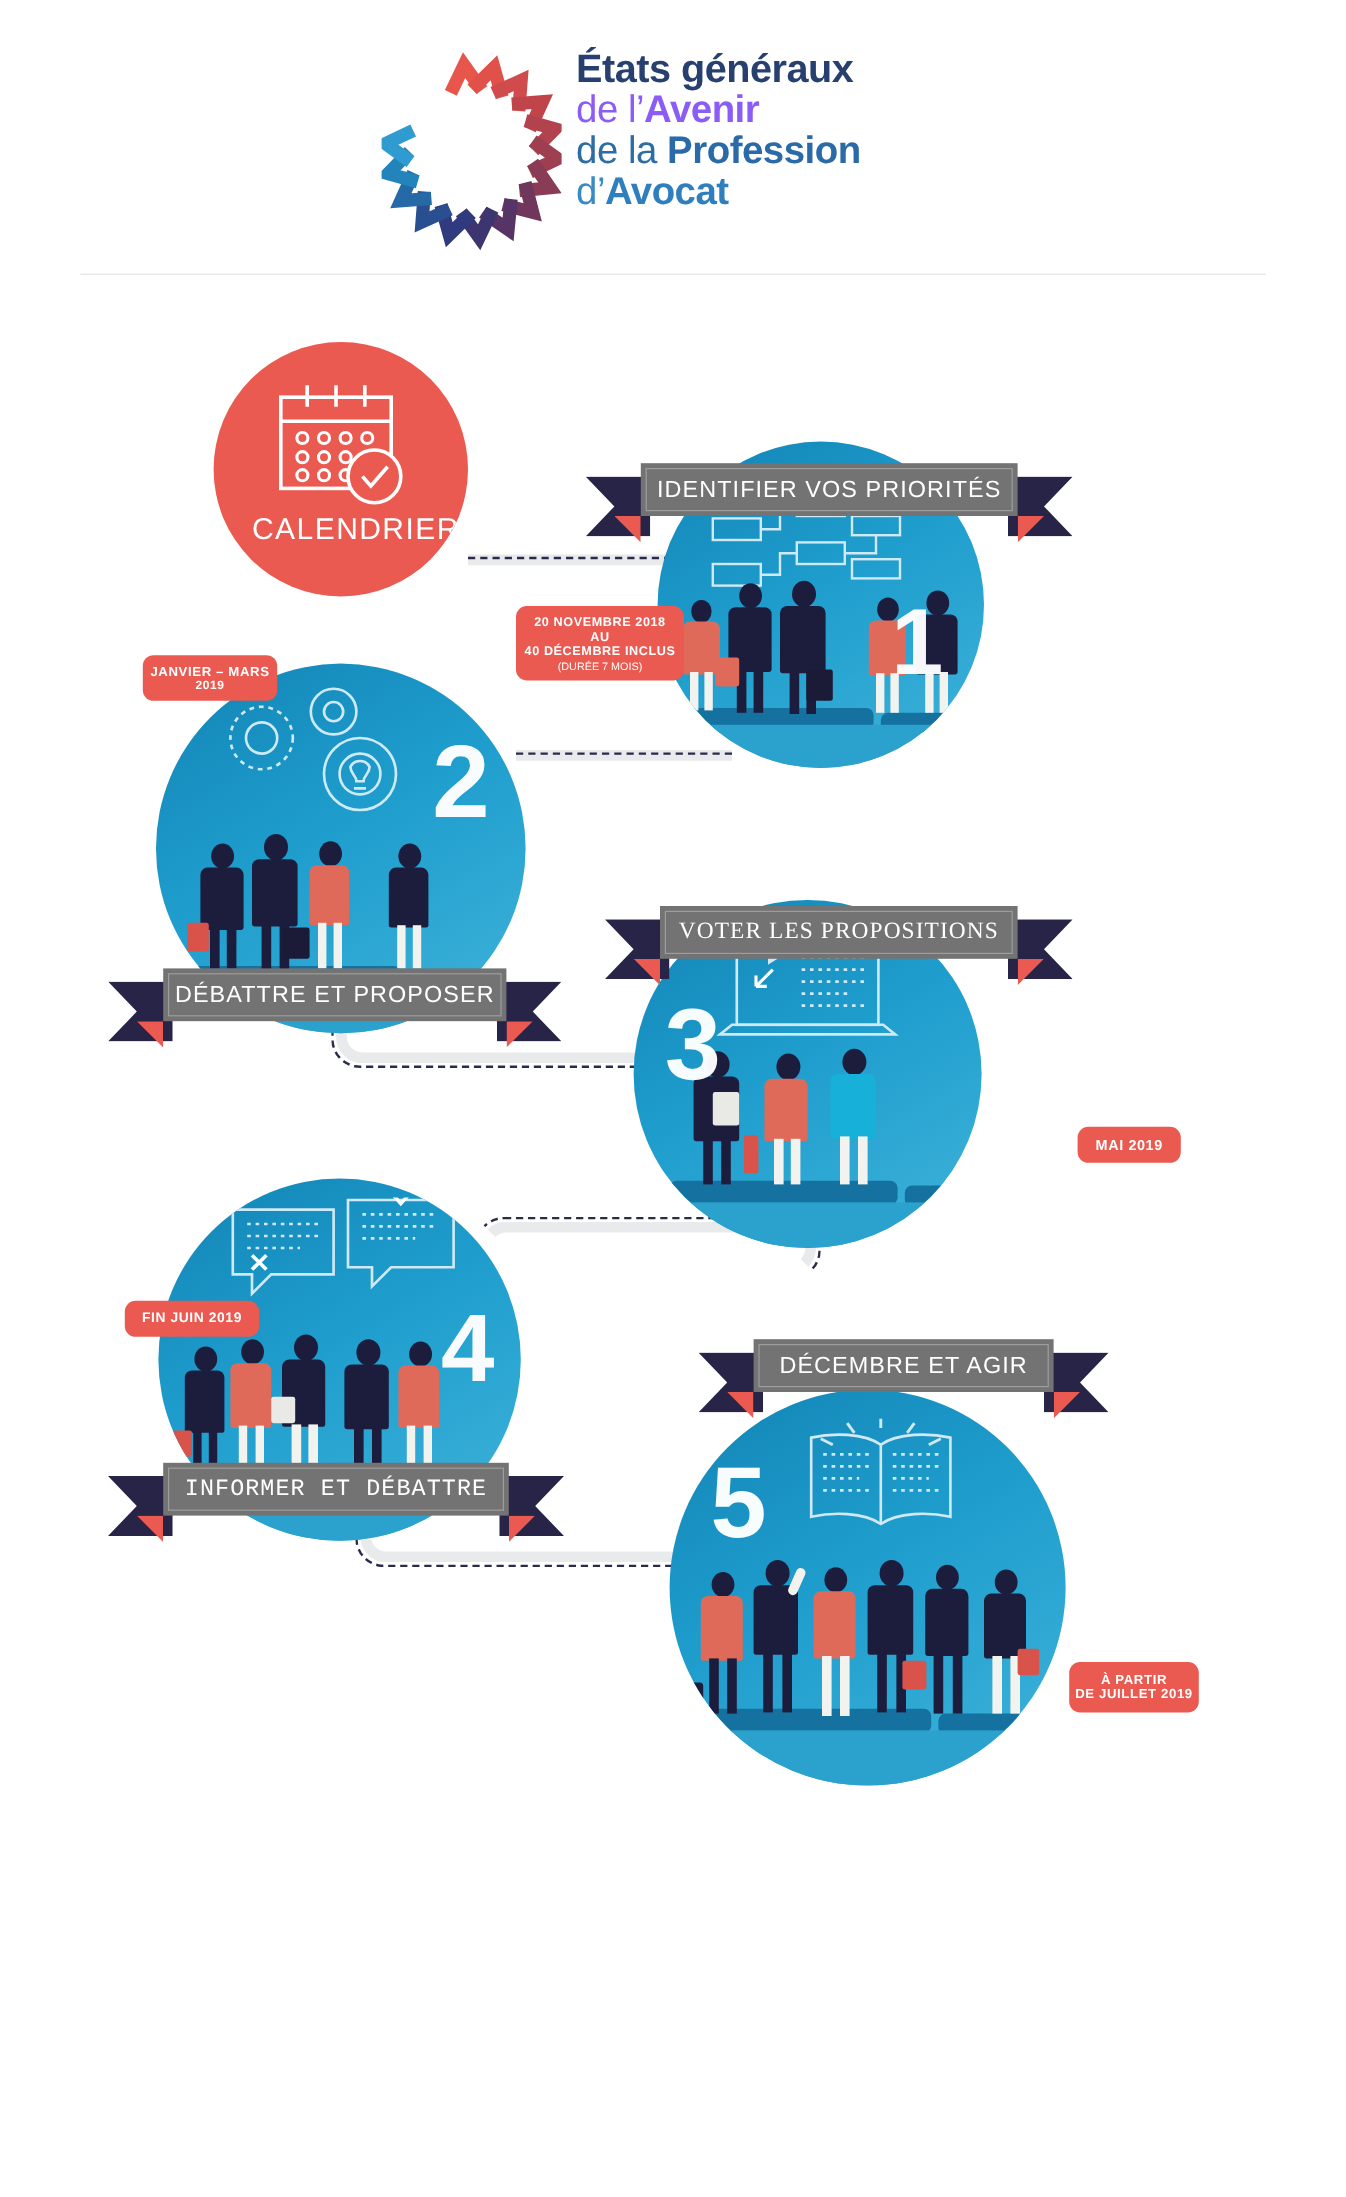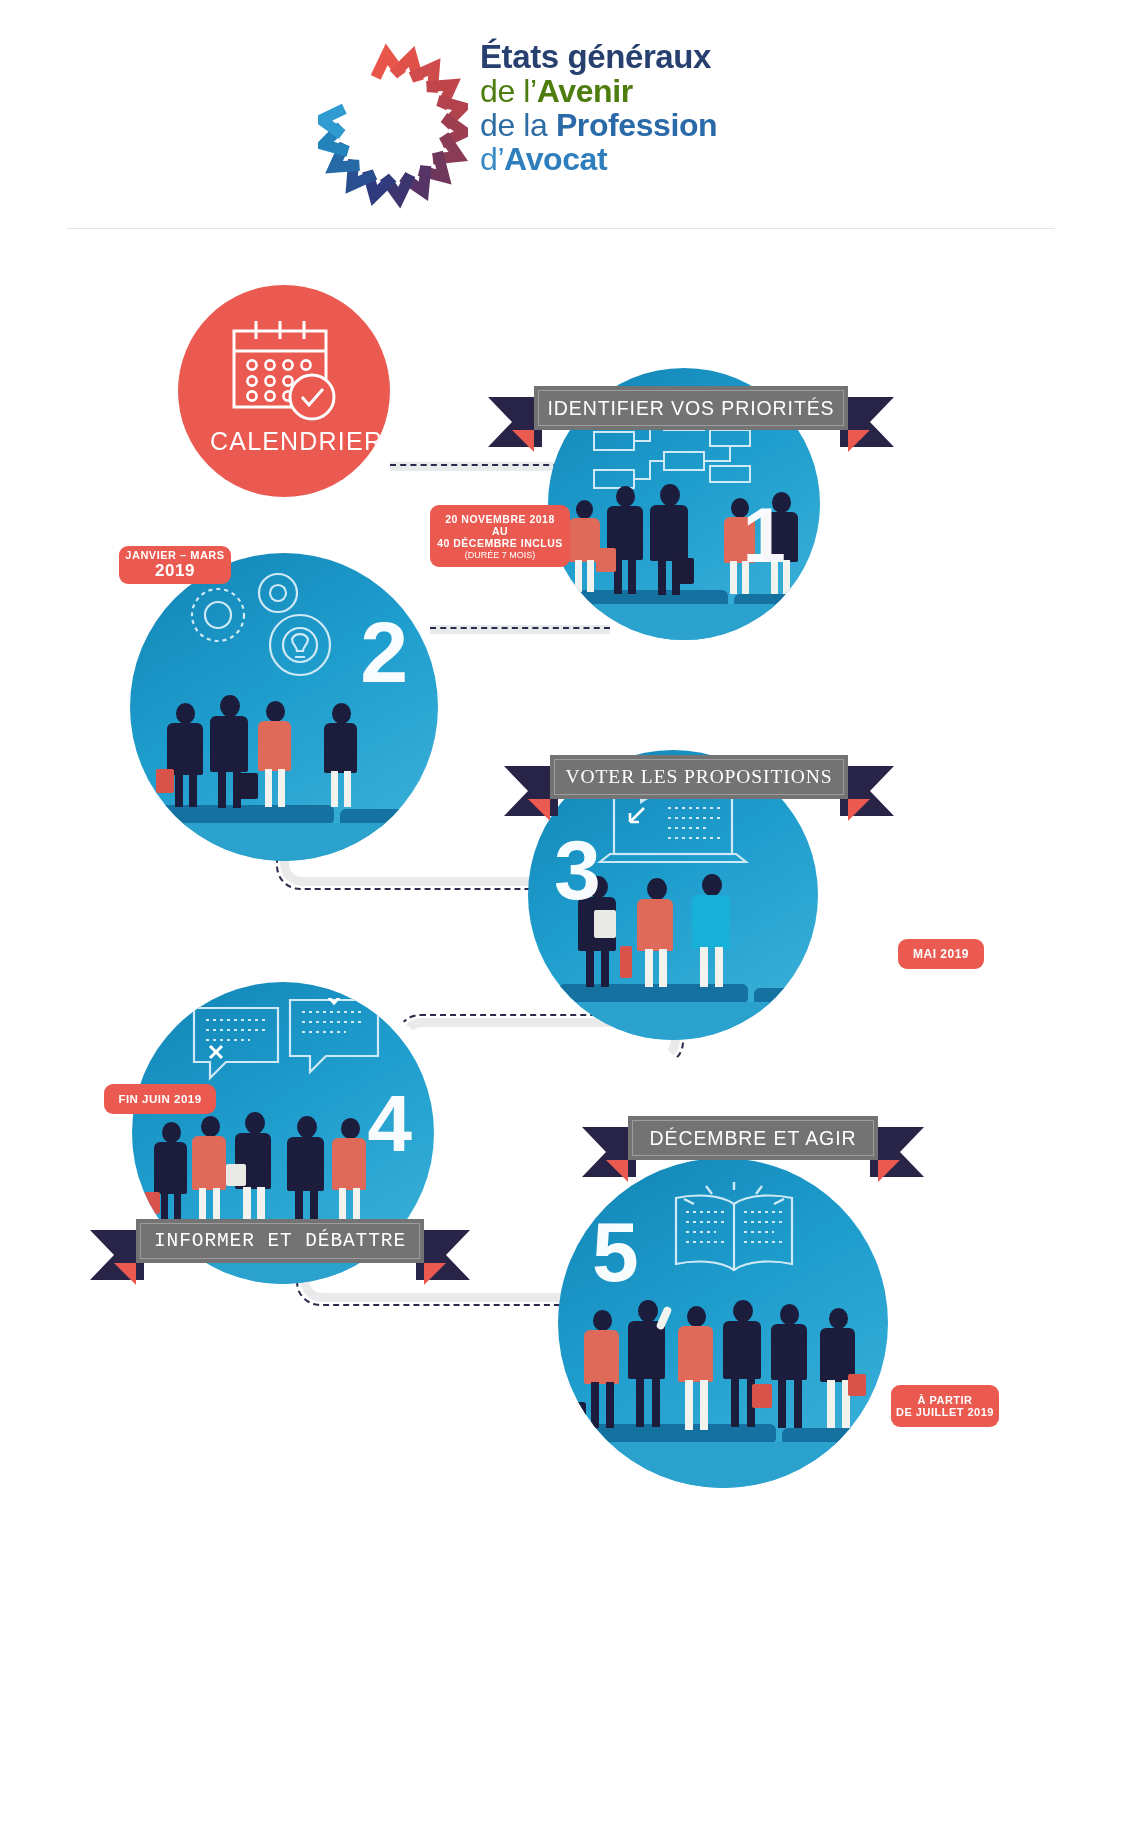--- a/index.html
+++ b/index.html
@@ -10,21 +10,21 @@
     position:relative;overflow:hidden;
   }
   .page{position:relative;width:1122px;height:1831px;}
 
   
   .header{position:absolute;left:0;top:0;width:1122px;height:268px;}
   .logo-wrap{position:absolute;left:318px;top:34px;width:470px;height:190px;display:flex;align-items:flex-start;}
   .logo-mark{position:relative;width:150px;height:185px;flex:0 0 150px;}
   .logo-text{margin-left:12px;padding-top:6px;line-height:1.0;}
   .logo-l1{font-size:33px;font-weight:bold;color:#27406f;letter-spacing:-0.4px;white-space:nowrap;}
-  .logo-l2{font-size:32px;color:#4d7c0f;letter-spacing:-0.4px;white-space:nowrap;margin-top:2px;}
+  .logo-l2{font-size:32px;color:#8b5cf6;letter-spacing:-0.4px;white-space:nowrap;margin-top:2px;}
   .logo-l2 b{font-weight:bold;}
   .logo-l3{font-size:32px;color:#2e6da4;letter-spacing:-0.4px;white-space:nowrap;margin-top:2px;}
   .logo-l3 b{font-weight:bold;color:#2a6aa8;}
   .logo-l4{font-size:32px;color:#3a8bc4;letter-spacing:-0.4px;white-space:nowrap;margin-top:2px;}
   .logo-l4 b{font-weight:bold;color:#2f7fbe;}
   .header-rule{position:absolute;left:67px;top:228px;width:988px;height:1px;background:#e3e3e3;}
 
   
   .conn{position:absolute;}
   .conn .shadow{position:absolute;left:0;top:0;width:100%;height:100%;
@@ -304,23 +304,32 @@
       <i class="leg" style="left:24px;top:68px;width:7px;height:38px;"></i>
     </div>
     <div class="fig" style="left:190px;top:150px;width:48px;height:106px;">
       <i class="head" style="left:12px;top:0;width:19px;height:21px;background:#1c1c3c;"></i>
       <i class="body-s" style="left:4px;top:20px;width:33px;height:50px;background:#1c1c3c;"></i>
       <i class="leg" style="left:11px;top:68px;width:7px;height:36px;"></i>
       <i class="leg" style="left:24px;top:68px;width:7px;height:36px;"></i>
     </div>
     <div class="num" style="right:30px;top:56px;font-size:86px;">2</div>
   </div>
+  <div class="ribbon" style="left:136px;top:807px;width:286px;">
+    <div class="tailL"></div>
+    <div class="tailR"></div>
+    <div class="foldL"></div>
+    <div class="foldR"></div>
+    <div class="band">
+        <span>DÉBATTRE ET PROPOSER</span>
+      </div>
+  </div>
   <div class="badge" style="left:119px;top:546px;width:112px;height:38px;">
     <div class="l" style="font-size:11px;">JANVIER – MARS</div>
-    <div class="l" style="font-size:17px;">2019</div>
+    <div class="l" style="font-size:10px;">2019</div>
   </div>
 
   <div class="scene" style="left:528px;top:750px;width:290px;height:290px;">
     <div style="position:absolute;left:68px;top:14px;">
       <svg width="170" height="120" viewBox="0 0 170 120" fill="none" stroke="#cfeaf6" stroke-width="2.2">
         <rect x="18" y="16" width="118" height="74"></rect>
         <path d="M4 98 H150 L140 90 H14 Z"></path>
         <rect x="26" y="4" width="34" height="26" fill="#1d93c2"></rect>
         <text x="36" y="24" font-size="18" fill="#cfeaf6" stroke="none" font-family="Liberation Sans">?</text>
         <path d="M44 30 l0 10 l8 -5z" fill="#cfeaf6" stroke="none"></path>

